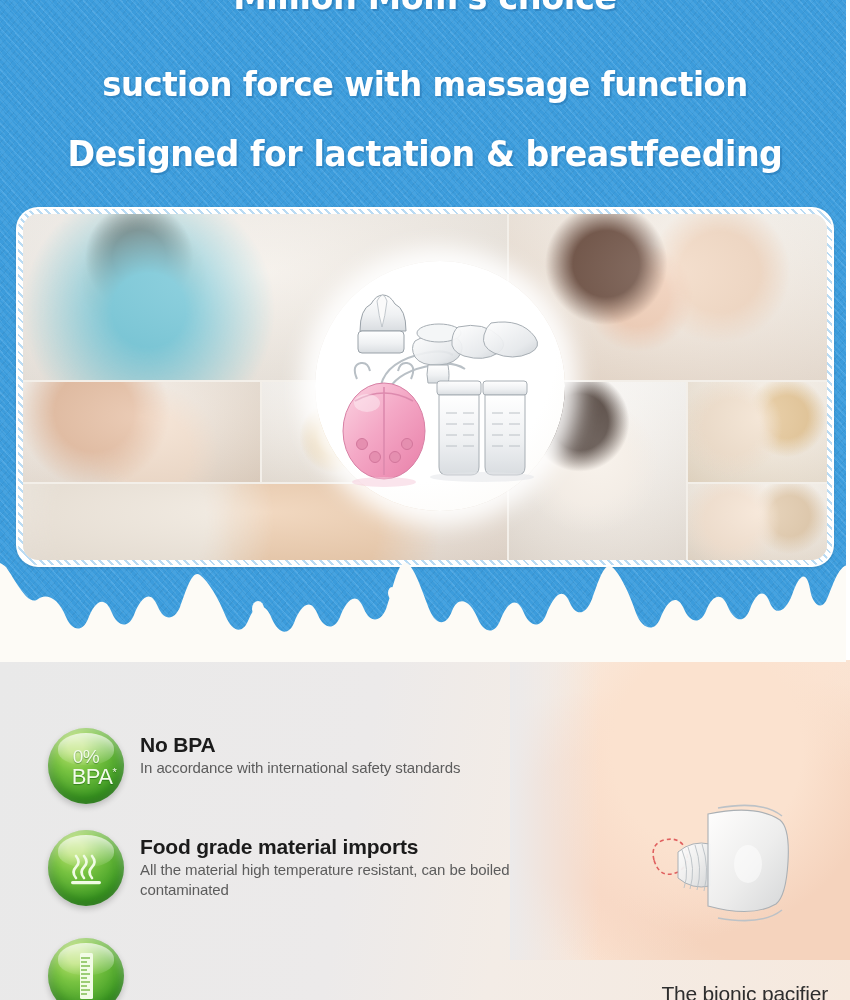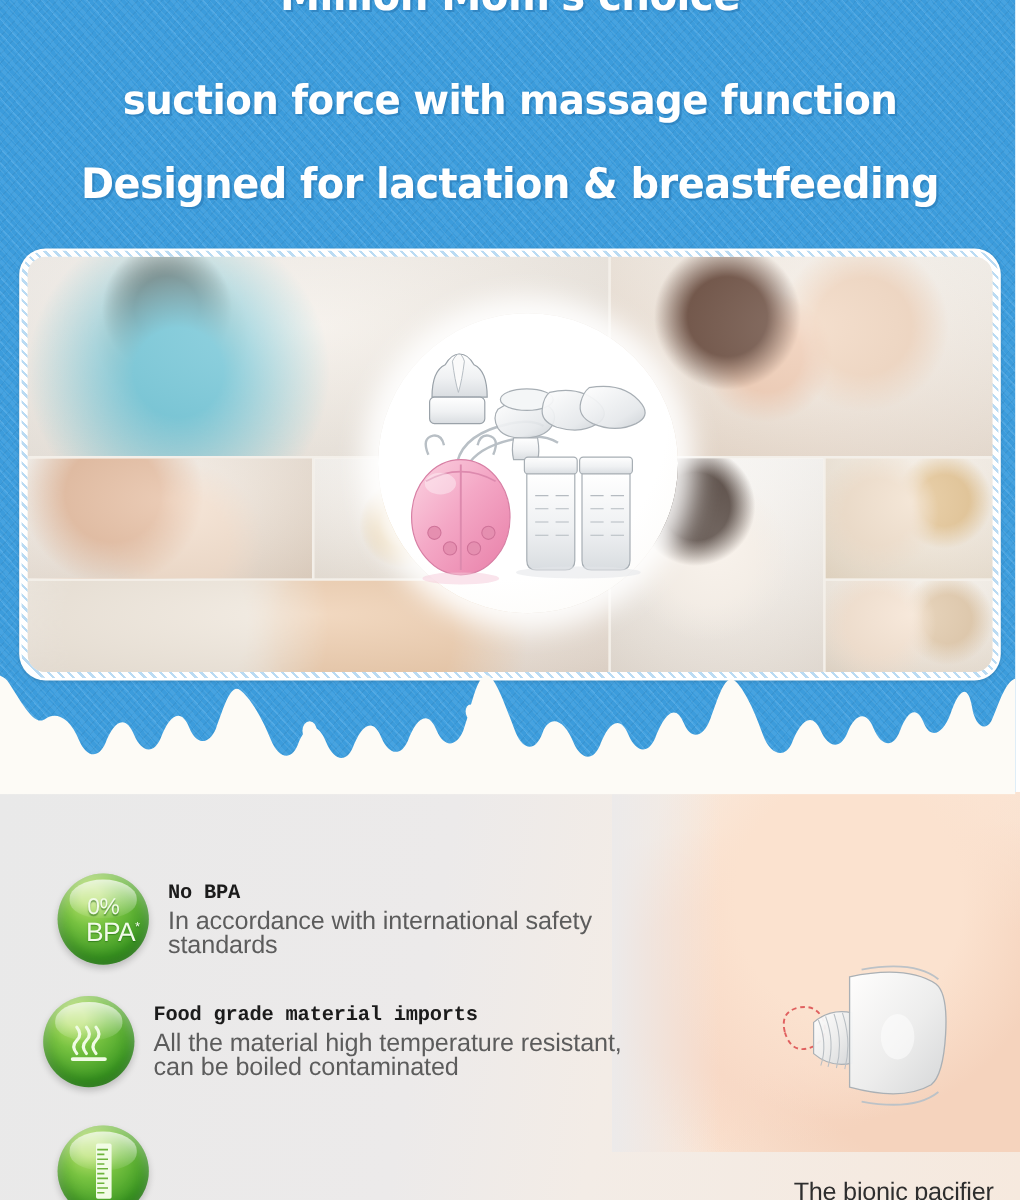--- a/index.html
+++ b/index.html
@@ -156,21 +156,21 @@
   }
   .nipple{
     position:absolute; right:52px; top:118px; width:150px; height:165px; z-index:3;
   }
 
   .feature-list{ position:absolute; left:0; top:0; width:600px; z-index:4; }
   .feature{
     position:absolute; display:flex; align-items:flex-start;
   }
   .f1{ left:48px; top:68px; }
-  .f2{ left:36px; top:170px; }
+  .f2{ left:48px; top:170px; }
   .f3{ left:48px; top:278px; }
 
   .f-icon{
     width:76px; height:76px; flex:0 0 76px; border-radius:50%;
     position:relative; margin-right:16px;
     background:
       radial-gradient(circle at 36% 24%, #b5e06a 0 10%, #78c341 34%, #3f9c24 70%, #2e7d1c 100%);
     box-shadow: inset 0 -6px 12px rgba(0,60,0,.35),
                 inset 0 4px 10px rgba(255,255,255,.45),
                 0 3px 6px rgba(0,0,0,.20);
@@ -190,25 +190,25 @@
     font-family:"Liberation Sans", sans-serif; font-weight:normal;
     text-shadow:0 1px 1px rgba(0,70,0,.45);
     margin-top:2px;
   }
   .bpa-top{ font-size:19px; display:block; letter-spacing:-.5px; }
   .bpa-bot{ font-size:22px; display:block; letter-spacing:-.5px;margin-left:16px; }
   .bpa-bot sup{ font-size:11px; }
 
   .f-text{ padding-top:4px; }
   .f-title{
-    font-size:17px; font-weight:bold; color:#1b1b1b; line-height:25px;
-    margin-bottom:1px; letter-spacing:-.2px;font-family:Liberation Mono, monospace;
+    font-size:21px; font-weight:bold; color:#1b1b1b; line-height:25px;
+    margin-bottom:1px; letter-spacing:-.2px;
   }
   .f-desc{
-    font-size:21px; color:#5c5c5c; line-height:20px; max-width:420px;
+    font-size:15px; color:#5c5c5c; line-height:20px; max-width:420px;
     letter-spacing:-.1px;
   }
 
   .caption{
     position:absolute; right:22px; bottom:-6px; z-index:5;
     font-size:21px; color:#2e2e2e; letter-spacing:-.2px;
     white-space:nowrap;
   }
 </style>
 </head>

